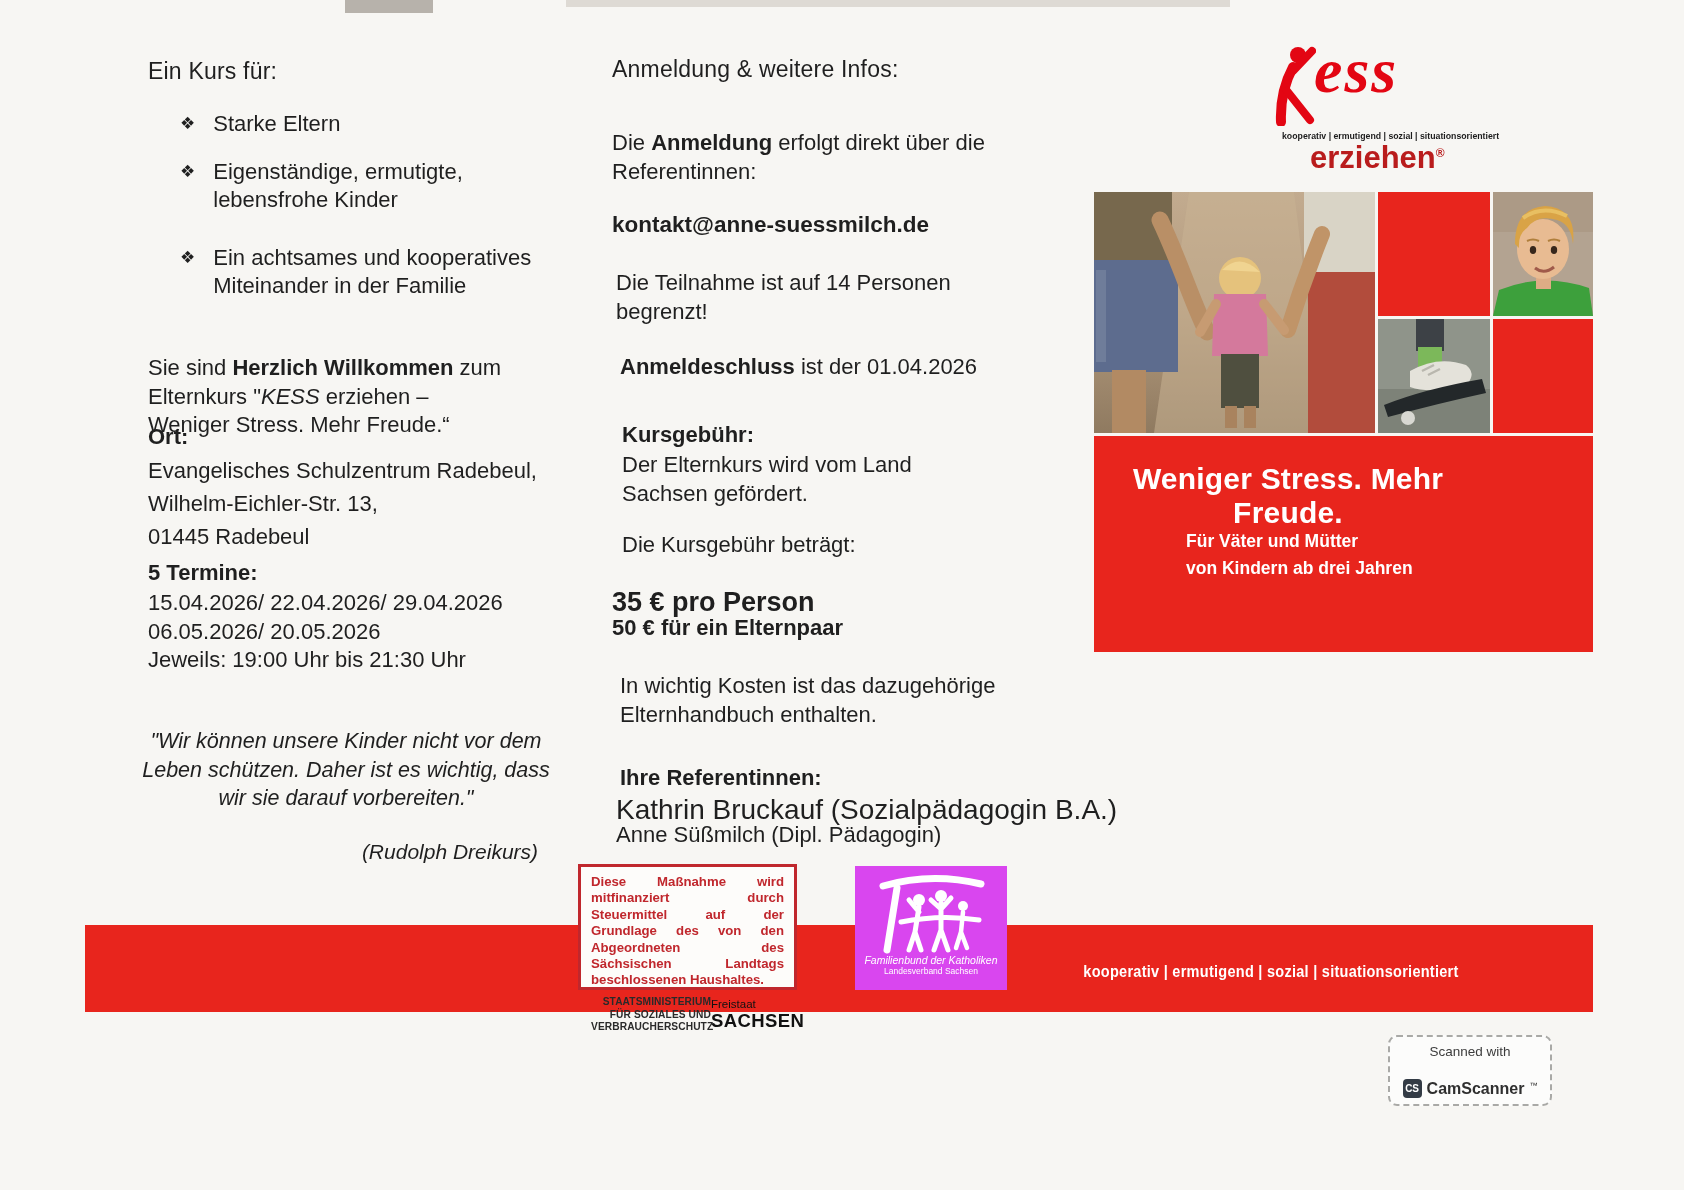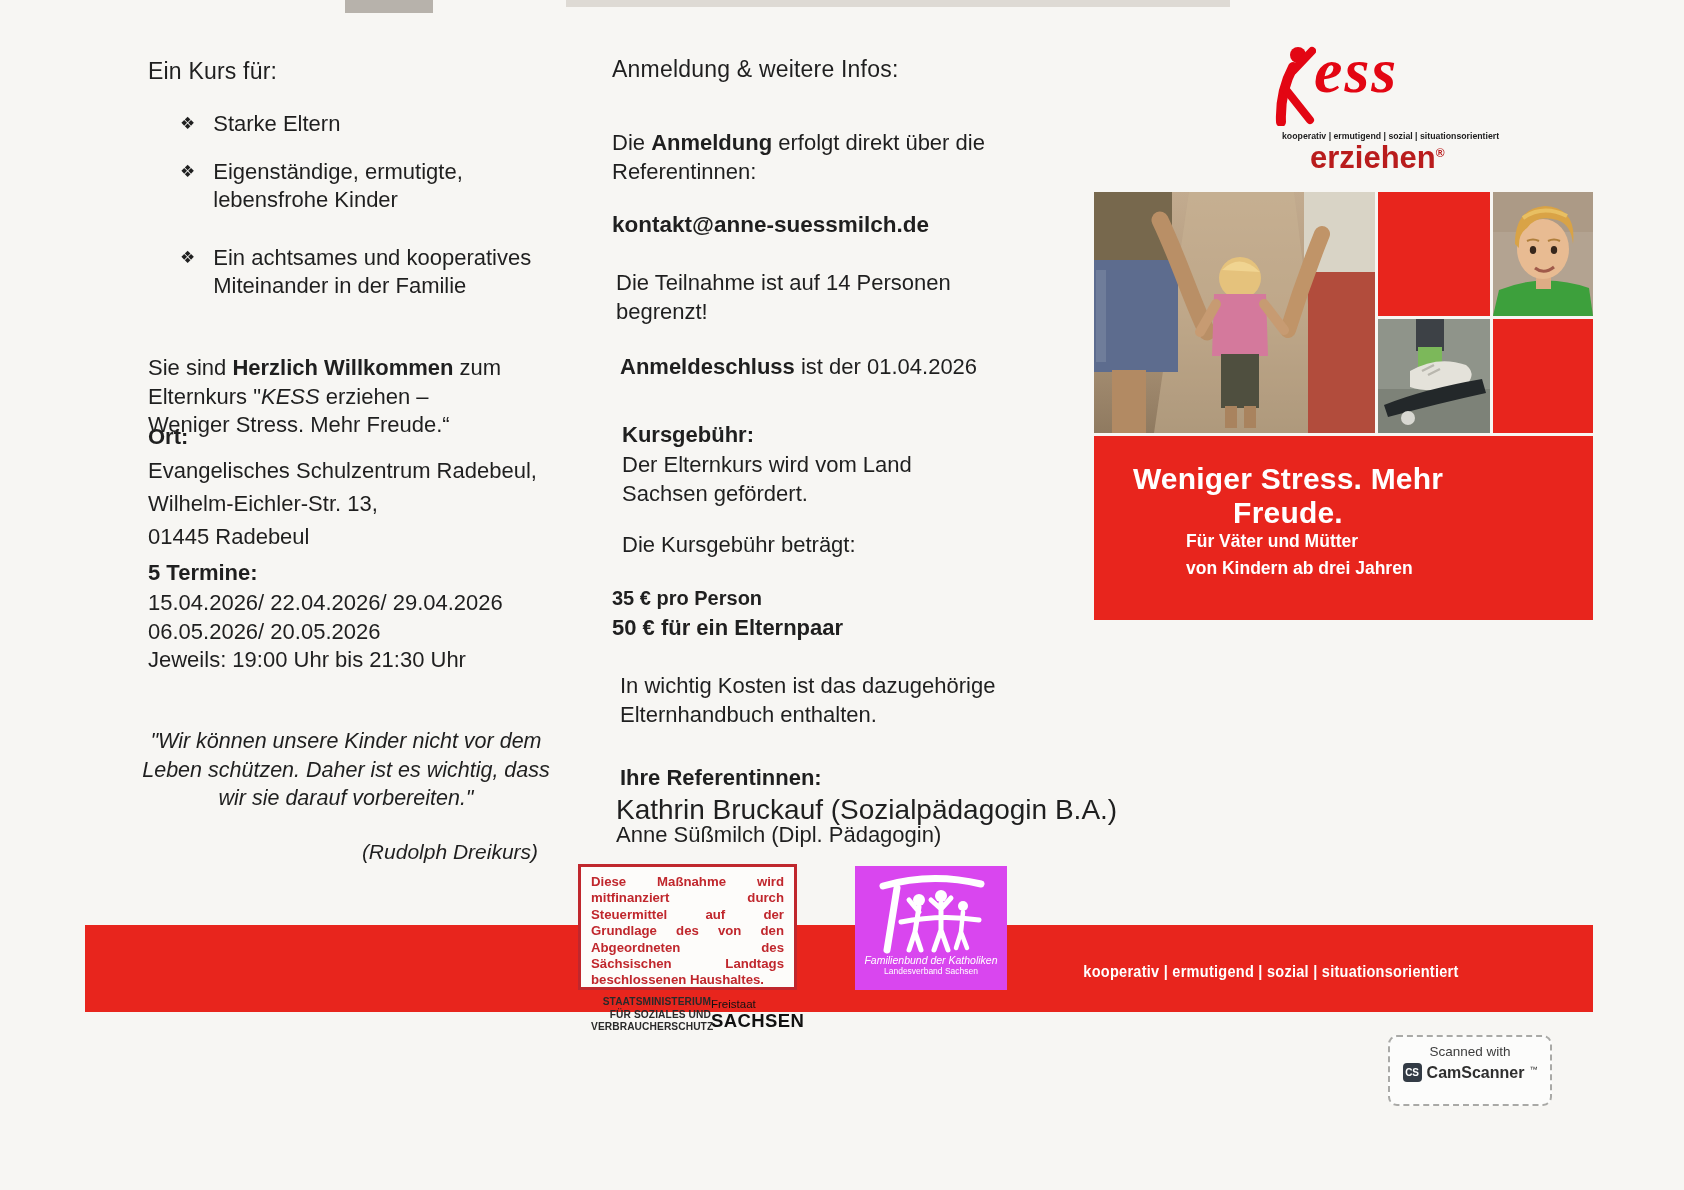--- a/index.html
+++ b/index.html
@@ -34,21 +34,21 @@
 
   
   #mid-heading{left:612px;top:56px;}
   #mid-p1{left:612px;top:128px;width:382px;font-size:22px;line-height:29px;}
   #email{left:612px;top:212px;font-size:22.5px;}
   #mid-p2{left:616px;top:268px;width:336px;font-size:22px;line-height:29px;}
   #mid-p3{left:620px;top:354px;font-size:22px;}
   #fee-label{left:622px;top:422px;font-size:22px;}
   #fee-text{left:622px;top:450px;width:376px;font-size:22px;line-height:29px;}
   #fee-intro{left:622px;top:532px;font-size:22px;}
-  #price1{left:612px;top:587px;font-size:20px;}
+  #price1{left:612px;top:587px;font-size:27px;}
   #price2{left:612px;top:615px;font-size:22px;}
   #included{left:620px;top:671px;width:382px;font-size:22px;line-height:29px;}
   #ref-label{left:620px;top:765px;font-size:22px;}
   #ref1{left:616px;top:794px;font-size:28px;}
   #ref2{left:616px;top:822px;font-size:22px;}
 
   
   #kess-logo{left:1262px;top:38px;width:220px;height:140px;}
   #kess-person{position:absolute;left:8px;top:8px;}
   #kess-ess{position:absolute;left:52px;top:-4px;font-family:"Liberation Serif",serif;font-style:italic;font-weight:bold;font-size:64px;color:#e30613;letter-spacing:2px;}
@@ -56,21 +56,21 @@
   #kess-sub{position:absolute;left:48px;top:102px;font-size:31px;font-weight:bold;color:#b91c1c;}
   #kess-sub sup{font-size:12px;}
 
   
   .redfill{background:#e8251d;}
   #family-photo{left:1094px;top:192px;width:281px;height:241px;}
   #cb-red1{left:1378px;top:192px;width:112px;height:124px;}
   #boy-photo{left:1493px;top:192px;width:100px;height:124px;}
   #skate-photo{left:1378px;top:319px;width:112px;height:114px;}
   #cb-red2{left:1493px;top:319px;width:100px;height:114px;}
-  #red-box{left:1094px;top:436px;width:499px;height:184px;color:#fff;}
+  #red-box{left:1094px;top:436px;width:499px;height:216px;color:#fff;}
   #panel-headline{position:absolute;left:0;top:26px;width:360px;padding-left:14px;text-align:center;font-size:30px;font-weight:bold;letter-spacing:.2px;}
   #panel-sub{position:absolute;left:92px;top:92px;font-size:17.5px;font-weight:bold;line-height:27px;}
 
   
   #band{left:85px;top:925px;width:1508px;height:87px;z-index:1;}
   #band-text{position:absolute;left:1186px;top:37px;transform:translateX(-50%) scaleX(.88);white-space:nowrap;color:#fff;font-size:16.5px;font-weight:bold;letter-spacing:.3px;}
 
   
   #funding-box{left:578px;top:864px;width:219px;height:126px;background:#fdfcfa;border:3px solid #c0272d;box-sizing:border-box;padding:7px 10px 6px 10px;z-index:2;}
   #funding-text{color:#c0272d;font-weight:bold;font-size:13.2px;line-height:16.4px;text-align:justify;}
@@ -83,21 +83,21 @@
 
   
   #fb-logo{left:855px;top:866px;width:152px;height:124px;background:#d946ef;z-index:2;color:#fff;text-align:center;}
   #fb-figures{display:block;margin:4px auto 0 auto;}
   #fb-title{font-size:10.5px;font-style:italic;line-height:12px;}
   #fb-sub{font-size:8.5px;line-height:11px;}
 
   
   #cam-badge{left:1388px;top:1035px;width:152px;height:56px;background:#fcfcfb;border:2px dashed #a9a9a6;border-radius:9px;padding:7px 4px 4px 4px;box-sizing:content-box;text-align:center;}
   #cam-line1{font-size:13.5px;color:#3c3c3c;}
-  #cam-line2{display:flex;align-items:center;justify-content:center;gap:5px;margin-top:4px;}
+  #cam-line2{display:flex;align-items:center;justify-content:center;gap:5px;margin-top:20px;}
   #cs-box{width:19px;height:19px;border-radius:4px;background:#333b45;color:#fff;font-size:10px;font-weight:bold;display:flex;align-items:center;justify-content:center;}
   #cam-name{font-size:16px;font-weight:bold;color:#2f2f2f;}
   #cam-tm{font-size:8px;color:#2f2f2f;align-self:flex-start;margin-top:2px;}
 </style>
 </head>
 <body>
 
 <div id="canvas">
 
   <div class="abs artifact1"></div>

